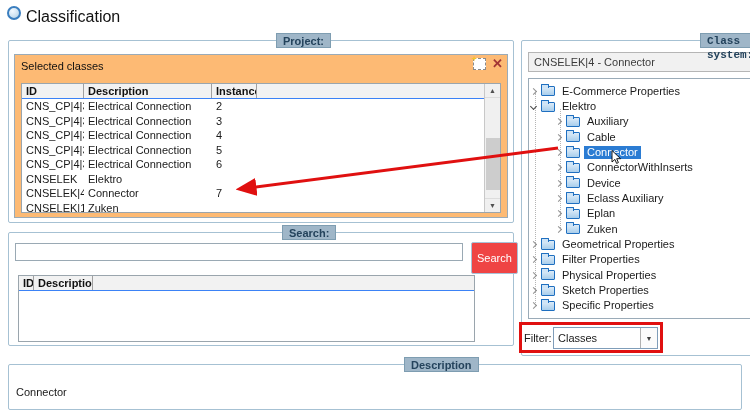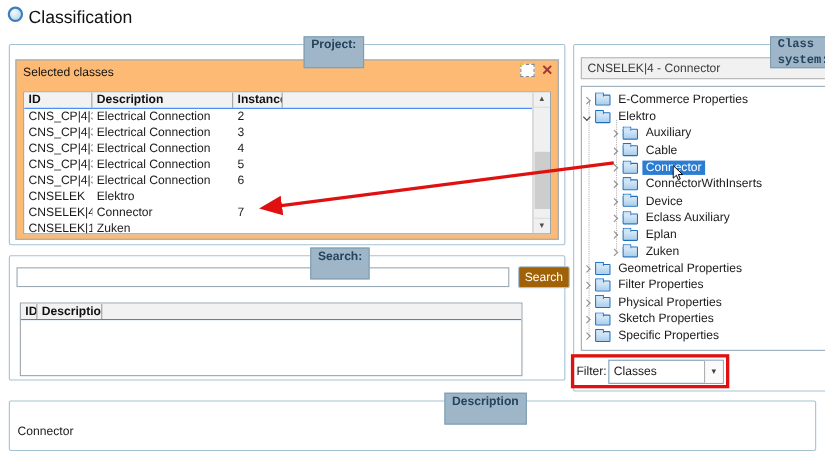--- a/index.html
+++ b/index.html
@@ -9,21 +9,21 @@
     background: #fff; font-family: "Liberation Sans", sans-serif; font-size: 11px; color:#1a1a1a;
   }
   .abs { position: absolute; }
   
   .app-title { left:26px; top:8px; font-size:16px; color:#111; }
   .app-icon { left:7px; top:6px; width:14px; height:14px; border-radius:50%;
     border:2px solid #3a7ebf; background: radial-gradient(circle at 35% 30%, #f3f9ff 0%, #cfe3f2 55%, #a9c8e0 100%); }
   
   .group-box { border:1px solid #a6c1d3; border-radius:2px; background:#fff; }
   .badge { background:#9fb6c8; border:1px solid #7e9db1; color:#24435c; font-weight:bold;
-    padding:0 6px; height:29px; line-height:14px; z-index:5; }
+    padding:0 6px; height:15px; line-height:14px; z-index:5; }
   
   .inner-panel { border:1px solid #9aabb8; background:#fdba74; }
   .panel-title { left:6px; top:5px; color:#111; }
   .tool-icons { right:4px; top:2px; display:flex; gap:6px; align-items:center; }
   .new-icon { width:13px; height:12px; border:1px dashed #8a8a8a; position:relative; background:#fff; }
   .new-icon::before { content:""; position:absolute; left:-3px; top:-3px; width:6px; height:6px;
     background:#f4c430; clip-path: polygon(50% 0,62% 38%,100% 50%,62% 62%,50% 100%,38% 62%,0 50%,38% 38%); }
   .x-icon { color:#a23535; font-weight:bold; font-size:13px; line-height:13px; cursor:default; }
   
   .tbl { border:1px solid #9aa5ad; background:#fff; overflow:hidden; }
@@ -36,22 +36,22 @@
   .c-inst { width:45px; flex:none; }
   .c-fill { flex:1; border-right:none; }
   .s-id { width:15px; flex:none; }
   .s-desc { width:59px; flex:none; }
   
   .vscroll { width:16px; background:#f0f0f0; border-left:1px solid #c8c8c8; }
   .sb-arrow { height:14px; display:flex; align-items:center; justify-content:center; font-size:7px; color:#505050; }
   .sb-thumb { position:absolute; left:1px; width:14px; background:#cdcdcd; }
   
   .search-input { border:1px solid #9aa9b4; height:18px; font-family:"Liberation Sans",sans-serif; font-size:11px; padding:0 3px; }
-  .search-btn { background:#a16207; border:1px solid #a8c2d8; border-radius:2px; color:#fff;
-    height:20px; font-size:11px; padding:0 5px; font-family:"Liberation Sans",sans-serif; }
+  .search-btn { background:#ef4444; border:1px solid #a8c2d8; border-radius:2px; color:#fff;
+    height:32px; font-size:11px; padding:0 5px; font-family:"Liberation Sans",sans-serif; }
   
   .path-field { background:#f1f1f1; border:1px solid #b5b5b5; color:#3c3c3c; line-height:18px; padding:0 5px;
     white-space:nowrap; overflow:hidden; }
   .tree-panel { border:1px solid #9aabb8; background:#fff; overflow:hidden; }
   .tree-inner { position:relative; padding-top:4.5px; }
   .tree-row { display:flex; align-items:center; height:15.35px; position:relative; z-index:2; }
   .tree-row.lv1 { padding-left:2px; }
   .tree-row.lv2 { padding-left:27px; }
   .chev { width:5px; height:5px; border-right:1px solid #8f8f8f; border-bottom:1px solid #8f8f8f;
     flex:none; margin-right:5px; }

